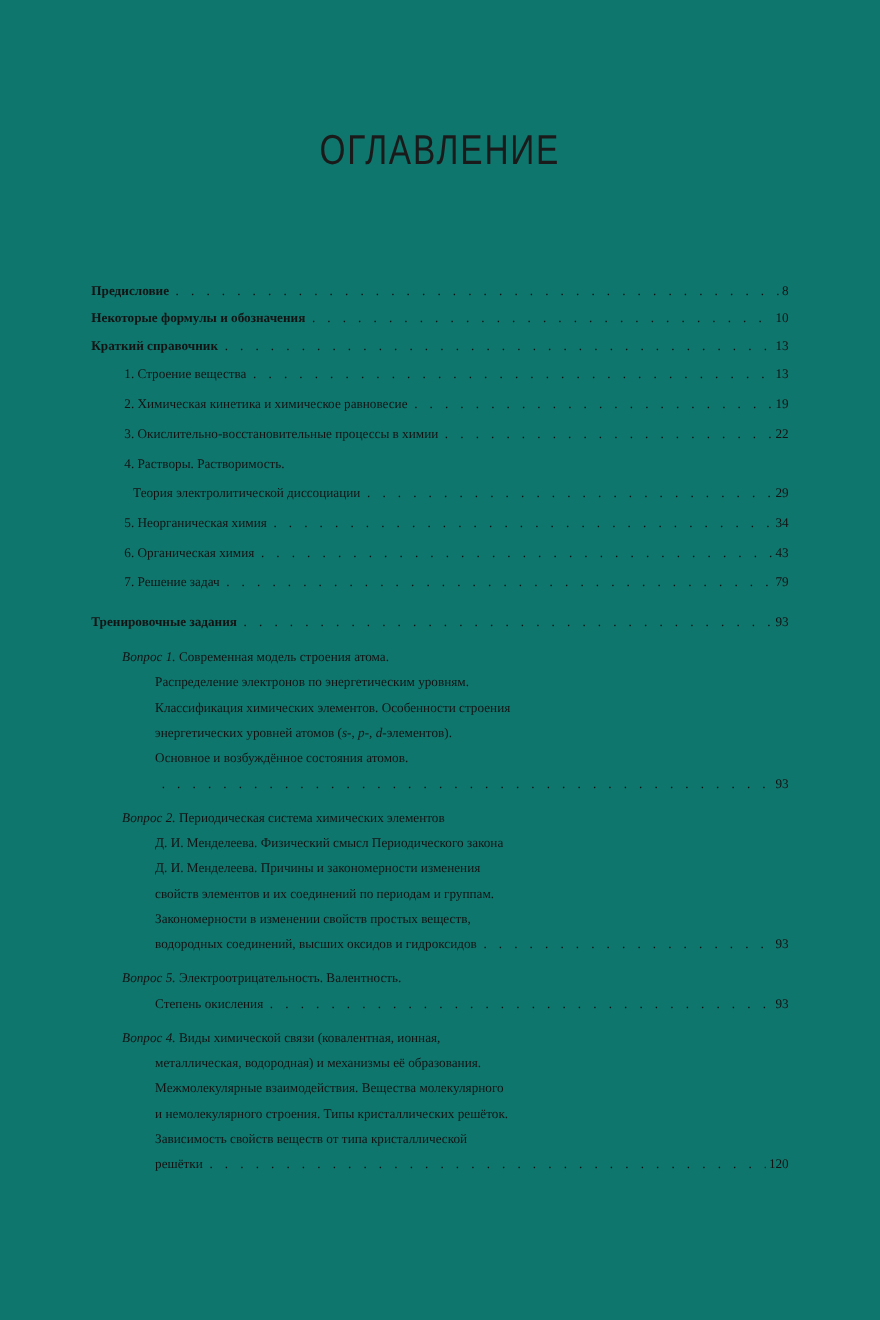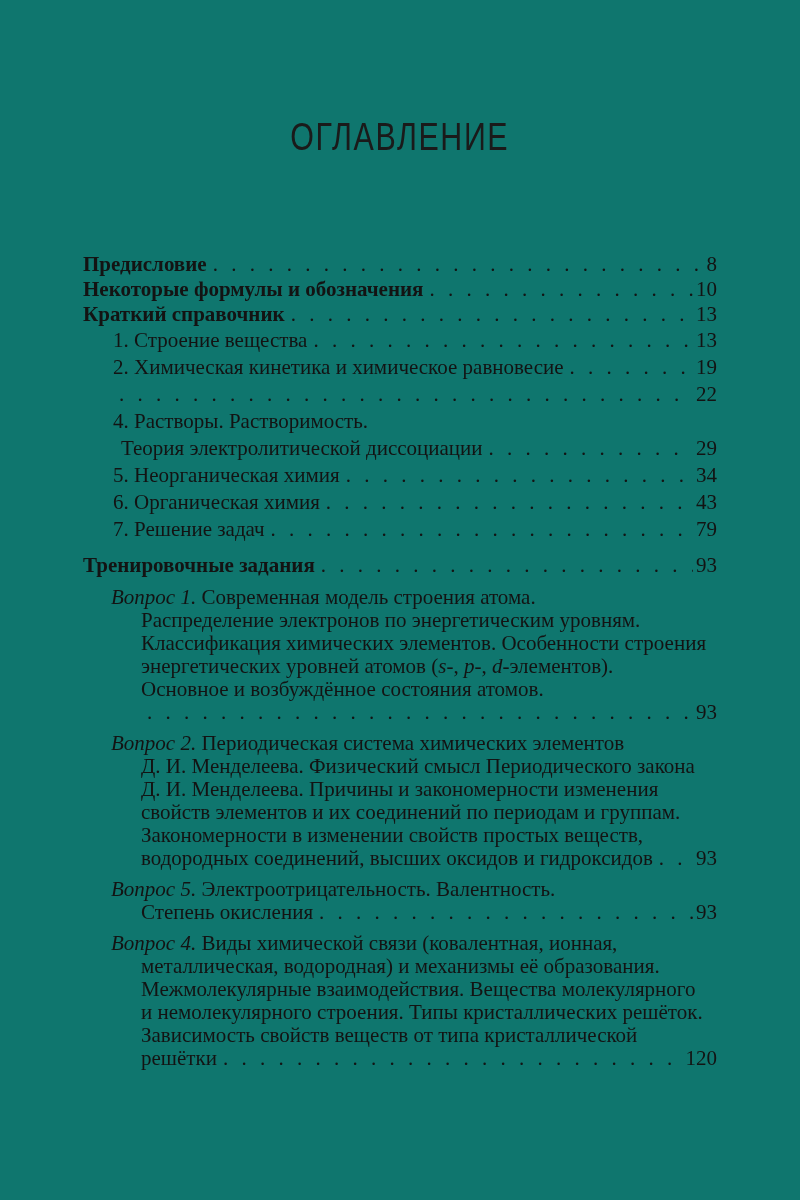--- a/index.html
+++ b/index.html
@@ -34,21 +34,21 @@
     transform: scaleX(0.8);
     transform-origin: center;
     white-space: nowrap;
   }
   
   .toc {
     position: absolute;
     top: 252px;
     left: 83px;
     right: 83px;
-    font-size: 21px;
+    font-size: 12px;
   }
   .toc-row {
     display: flex;
     align-items: baseline;
   }
   .toc-row .label { white-space: nowrap; }
   .toc-row .it { font-style: italic; }
   .toc-row.bold .label { font-weight: bold; }
 
   
@@ -109,20 +109,21 @@
         <span class="label"><span>1. Строение вещества</span></span>
         <span class="leader"></span>
         <span class="page-num">13</span>
       </div>
       <div class="toc-row lvl-item">
         <span class="label"><span>2. Химическая кинетика и химическое равновесие</span></span>
         <span class="leader"></span>
         <span class="page-num">19</span>
       </div>
       <div class="toc-row lvl-item">
+        <span class="label"><span>3. Окислительно-восстановительные процессы в химии</span></span>
         <span class="leader"></span>
         <span class="page-num">22</span>
       </div>
       <div class="toc-row lvl-item">
         <span class="label"><span>4. Растворы. Растворимость.</span></span>
       </div>
       <div class="toc-row lvl-item-cont">
         <span class="label"><span>Теория электролитической диссоциации</span></span>
         <span class="leader"></span>
         <span class="page-num">29</span>

